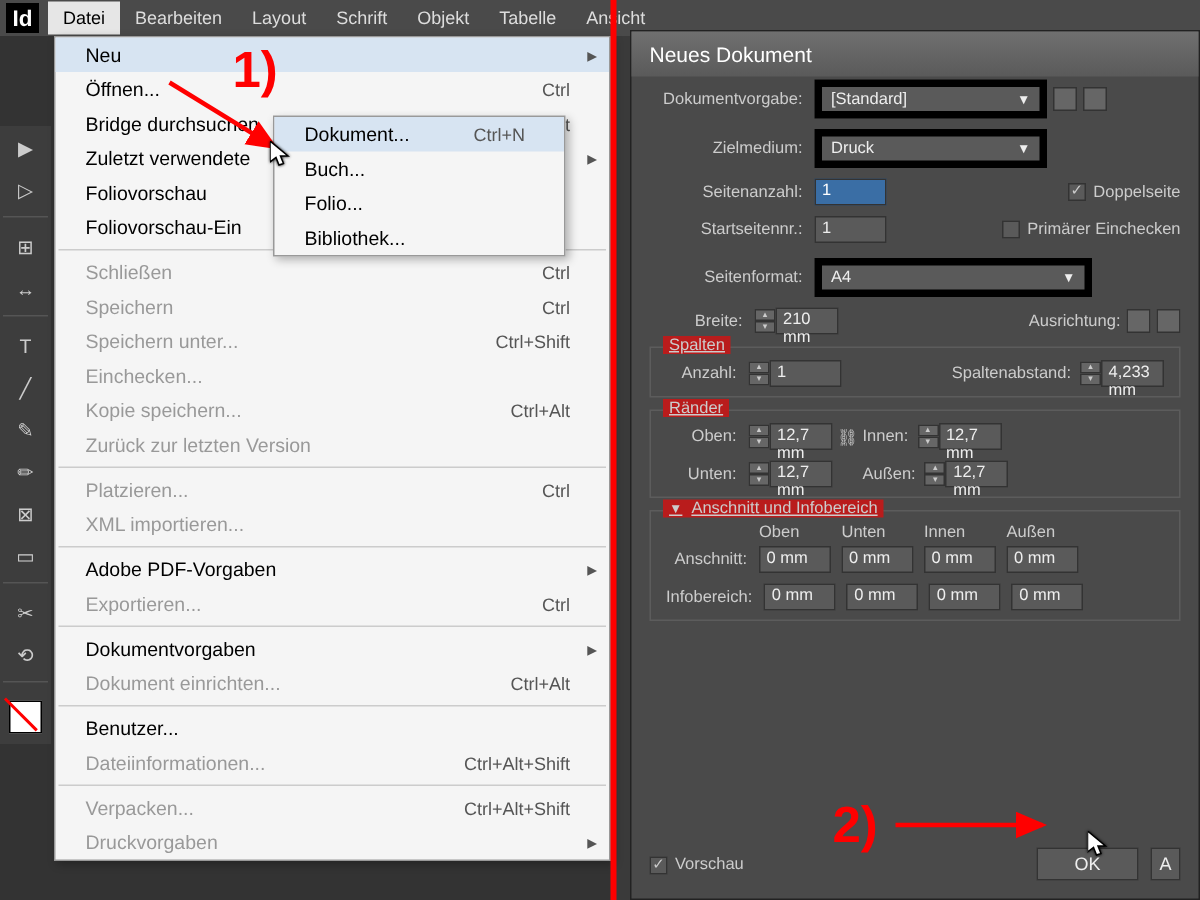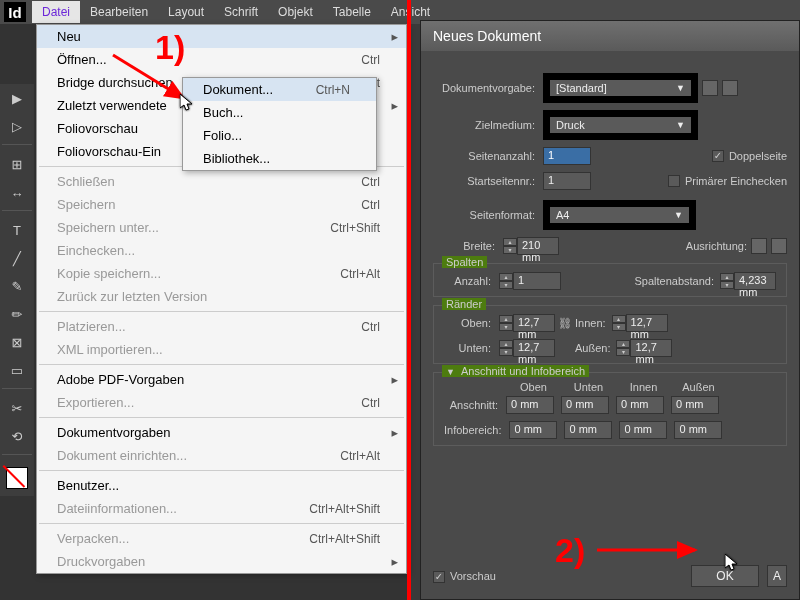--- a/index.html
+++ b/index.html
@@ -2,21 +2,21 @@
 <html><head>
 <meta charset="utf-8">
 <style>
   * { box-sizing: border-box; margin: 0; padding: 0; font-family: Tahoma, Arial, sans-serif; }
   body { width: 800px; height: 600px; overflow: hidden; background: #3a3a3a; position: relative; }
 
   
   .menubar { height: 24px; background: #4a4a4a; display: flex; align-items: center; padding-left: 4px; font-size: 12px; color: #ddd; }
   .app-icon { width: 22px; height: 20px; background: #000; margin-right: 6px; display: flex; align-items: center; justify-content: center; color: #fff; font-weight: bold; font-size: 15px; }
   .menu-item { padding: 4px 10px; cursor: default; }
-  .menu-item.active { background: #e6e6e6; color: #6d28d9; text-align: right; }
+  .menu-item.active { background: #e6e6e6; color: #000000; text-align: right; }
 
   
   .divider { position: absolute; top: 0; left: 407px; width: 4px; height: 600px; background: #ff0000; z-index: 50; }
 
   
   .left-area { position: absolute; top: 24px; left: 0; width: 407px; height: 576px; background: #333; }
 
   
   .toolbar { position: absolute; left: 0; top: 60px; width: 34px; background: #3d3d3d; display: flex; flex-direction: column; }
   .tool { width: 30px; height: 24px; margin: 2px; display: flex; align-items: center; justify-content: center; color: #ccc; font-size: 13px; }
@@ -38,36 +38,36 @@
   
   .submenu { position: absolute; top: 77px; left: 182px; width: 195px; background: #f5f5f5; border: 1px solid #999; box-shadow: 2px 2px 6px rgba(0,0,0,.3); font-size: 13px; z-index: 25; }
 
   
   .anno1 { position: absolute; top: 28px; left: 155px; font-size: 34px; font-weight: bold; color: #ff0000; z-index: 30; }
   .arrow1 { position: absolute; top: 50px; left: 108px; z-index: 30; pointer-events:none; }
 
   
   .dialog { position: absolute; top: 20px; left: 420px; width: 380px; height: 580px; background: #4a4a4a; border: 1px solid #222; z-index: 10; }
   .dlg-title { height: 30px; background: linear-gradient(#707070,#5a5a5a); color: #fff; font-size: 14px; padding: 7px 12px; }
-  .dlg-body { padding: 22px 12px; color: #ccc; font-size: 11px; }
+  .dlg-body { padding: 2px 12px; color: #ccc; font-size: 11px; }
   .row { display: flex; align-items: center; margin-bottom: 7px; }
   .label-r { flex: 0 0 110px; text-align: right; padding-right: 8px; }
-  .select { background: #5a5a5a; border: 7px solid #000000; color: #eee; padding: 2px 6px; font-size: 11px; display: inline-flex; align-items: center; justify-content: space-between; }
+  .select { background: #5a5a5a; border: 5px solid #000000; color: #eee; padding: 2px 6px; font-size: 11px; display: inline-flex; align-items: center; justify-content: space-between; }
   .select .ar { margin-left: 6px; font-size: 9px; }
   .numbox { display: inline-flex; align-items: center; }
   .spin { width: 14px; display: flex; flex-direction: column; }
   .spin span { height: 8px; background: #666; border: 1px solid #333; font-size: 6px; text-align: center; line-height: 6px; color: #ccc; }
   .val { width: 42px; height: 18px; background: #5a5a5a; border: 1px solid #333; color: #eee; padding: 1px 4px; }
   .val.sel { background: #3a6ea5; color: #fff; }
   .chk { width: 12px; height: 12px; border: 1px solid #333; background: #5a5a5a; display: inline-block; margin-right: 5px; color: #ccc; font-size: 10px; line-height: 10px; text-align: center; }
   .fieldset { border: 1px solid #5c5c5c; padding: 8px 10px 6px; margin-top: 8px; position: relative; }
-  .fieldset .legend { position: absolute; top: -8px; left: 8px; background: #4d7c0f; padding: 0 4px; color: #ccc; }
+  .fieldset .legend { position: absolute; top: -8px; left: 8px; background: #b91c1c; padding: 0 4px; color: #ccc; text-decoration: underline; }
   .btn { width: 68px; height: 22px; background: #5a5a5a; border: 1px solid #333; color: #eee; font-size: 12px; display: inline-flex; align-items: center; justify-content: center; }
   .btn-row { position: absolute; bottom: 12px; left: 12px; right: 12px; display: flex; justify-content: space-between; align-items: center; }
-  .cell-h { width: 55px; text-align: center; font-size: 11px; color: #ccc; }
+  .cell-h { width: 55px; font-size: 11px; color: #ccc; }
   .sm { width: 48px; }
   .tiny-icon { width: 16px; height: 16px; background: #666; border: 1px solid #333; display: inline-block; margin-left: 4px; }
   .disclose { margin-right: 6px; font-size: 9px; }
 
   
   .anno2 { position: absolute; bottom: 30px; left: 555px; font-size: 34px; font-weight: bold; color: #ff0000; z-index: 60; }
   .arrow2 { position: absolute; bottom: 40px; left: 595px; z-index: 60; }
   .cursor { position: absolute; width: 14px; height: 18px; z-index: 70; }
   .cursor svg { filter: drop-shadow(0 0 1px #000); }
 </style>
@@ -257,21 +257,21 @@
     <div class="row">
       <div class="label-r">Startseitennr.:</div>
       <div class="val sm">1</div>
       <div style="flex:1"></div>
       <span class="chk"></span>
         <span>Primärer Einchecken</span>
     </div>
 
     <div class="row" style="margin-top:10px">
       <div class="label-r">Seitenformat:</div>
-      <div class="select" style="width:153px">
+      <div class="select" style="width:185px">
           <span>A4</span>
           <span class="ar">▼</span>
         </div>
     </div>
     <div class="row">
       <div class="label-r" style="flex-basis:70px">Breite:</div>
       <div class="numbox">
           <div class="spin">
             <span>▴</span>
             <span>▾</span>

